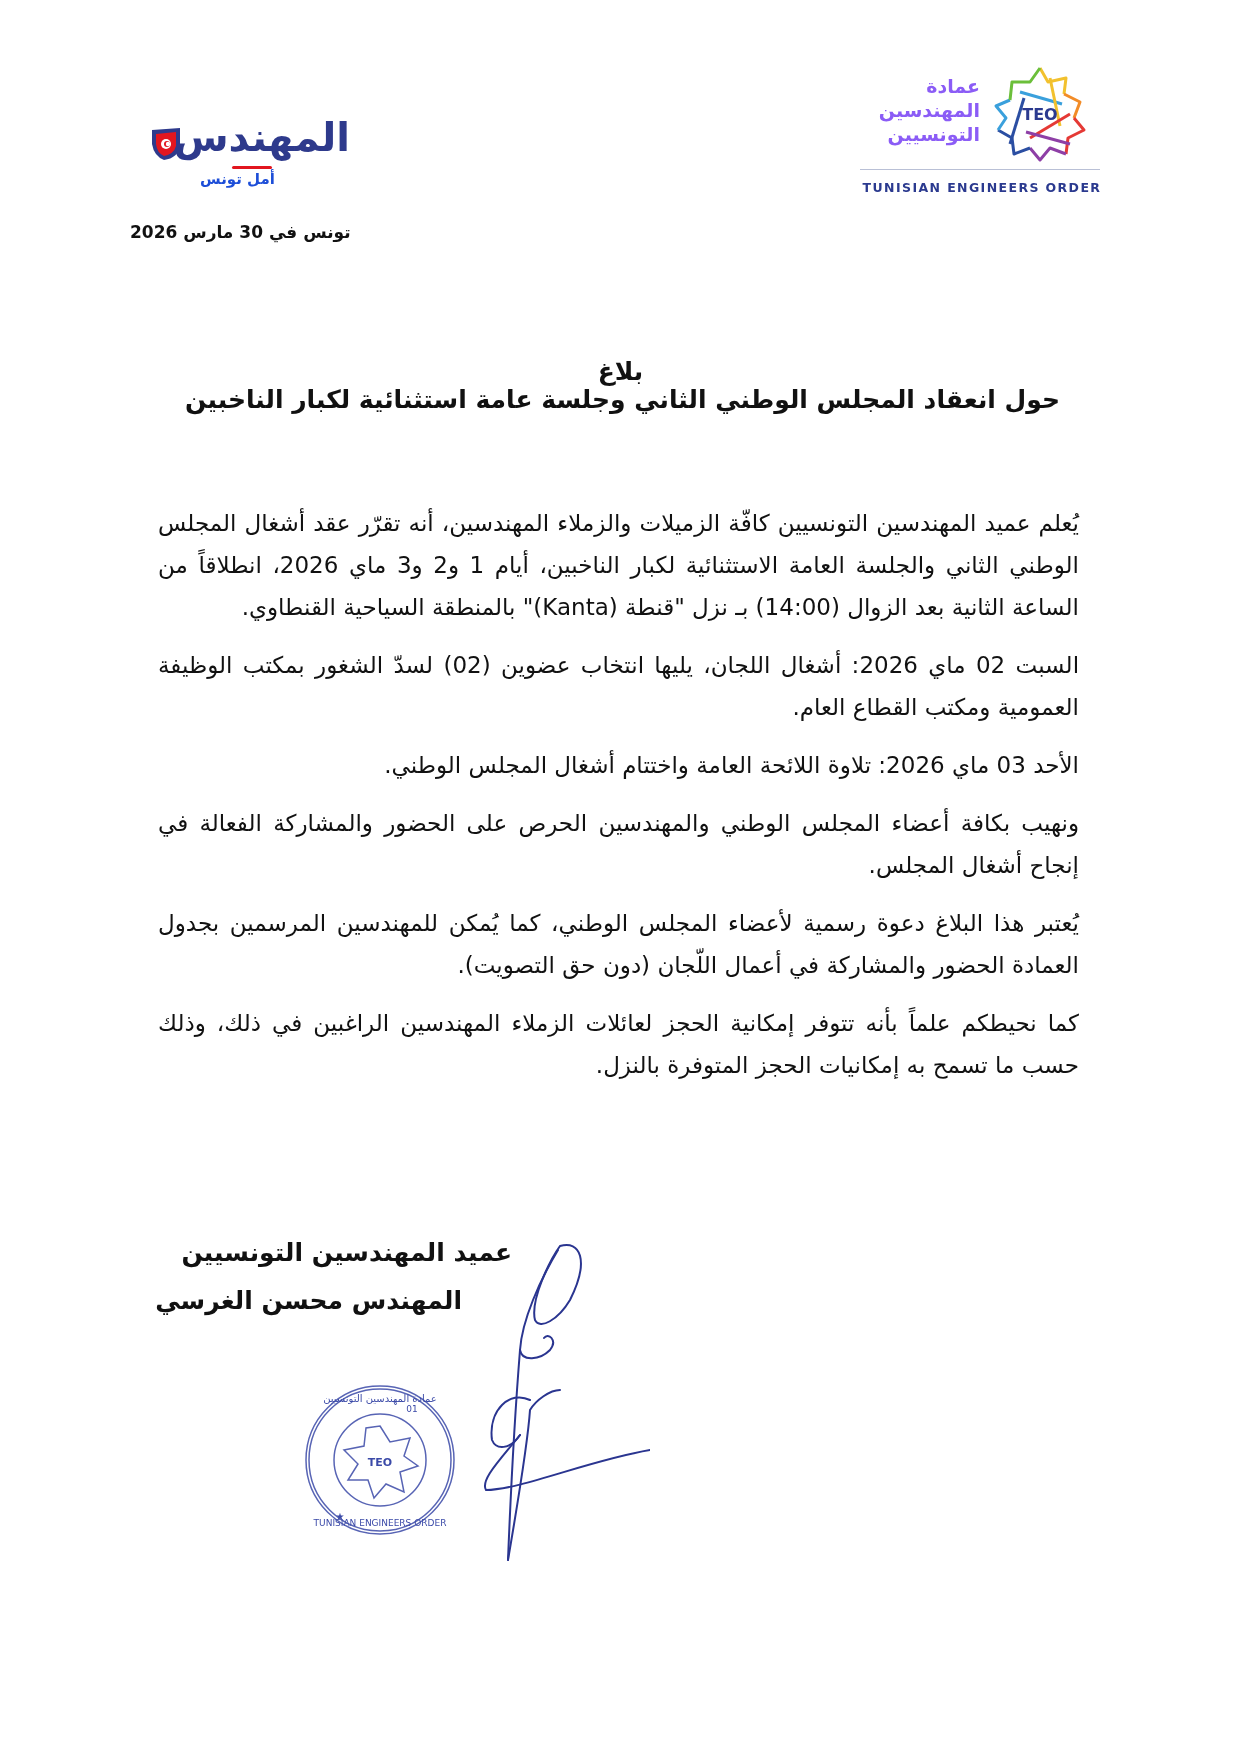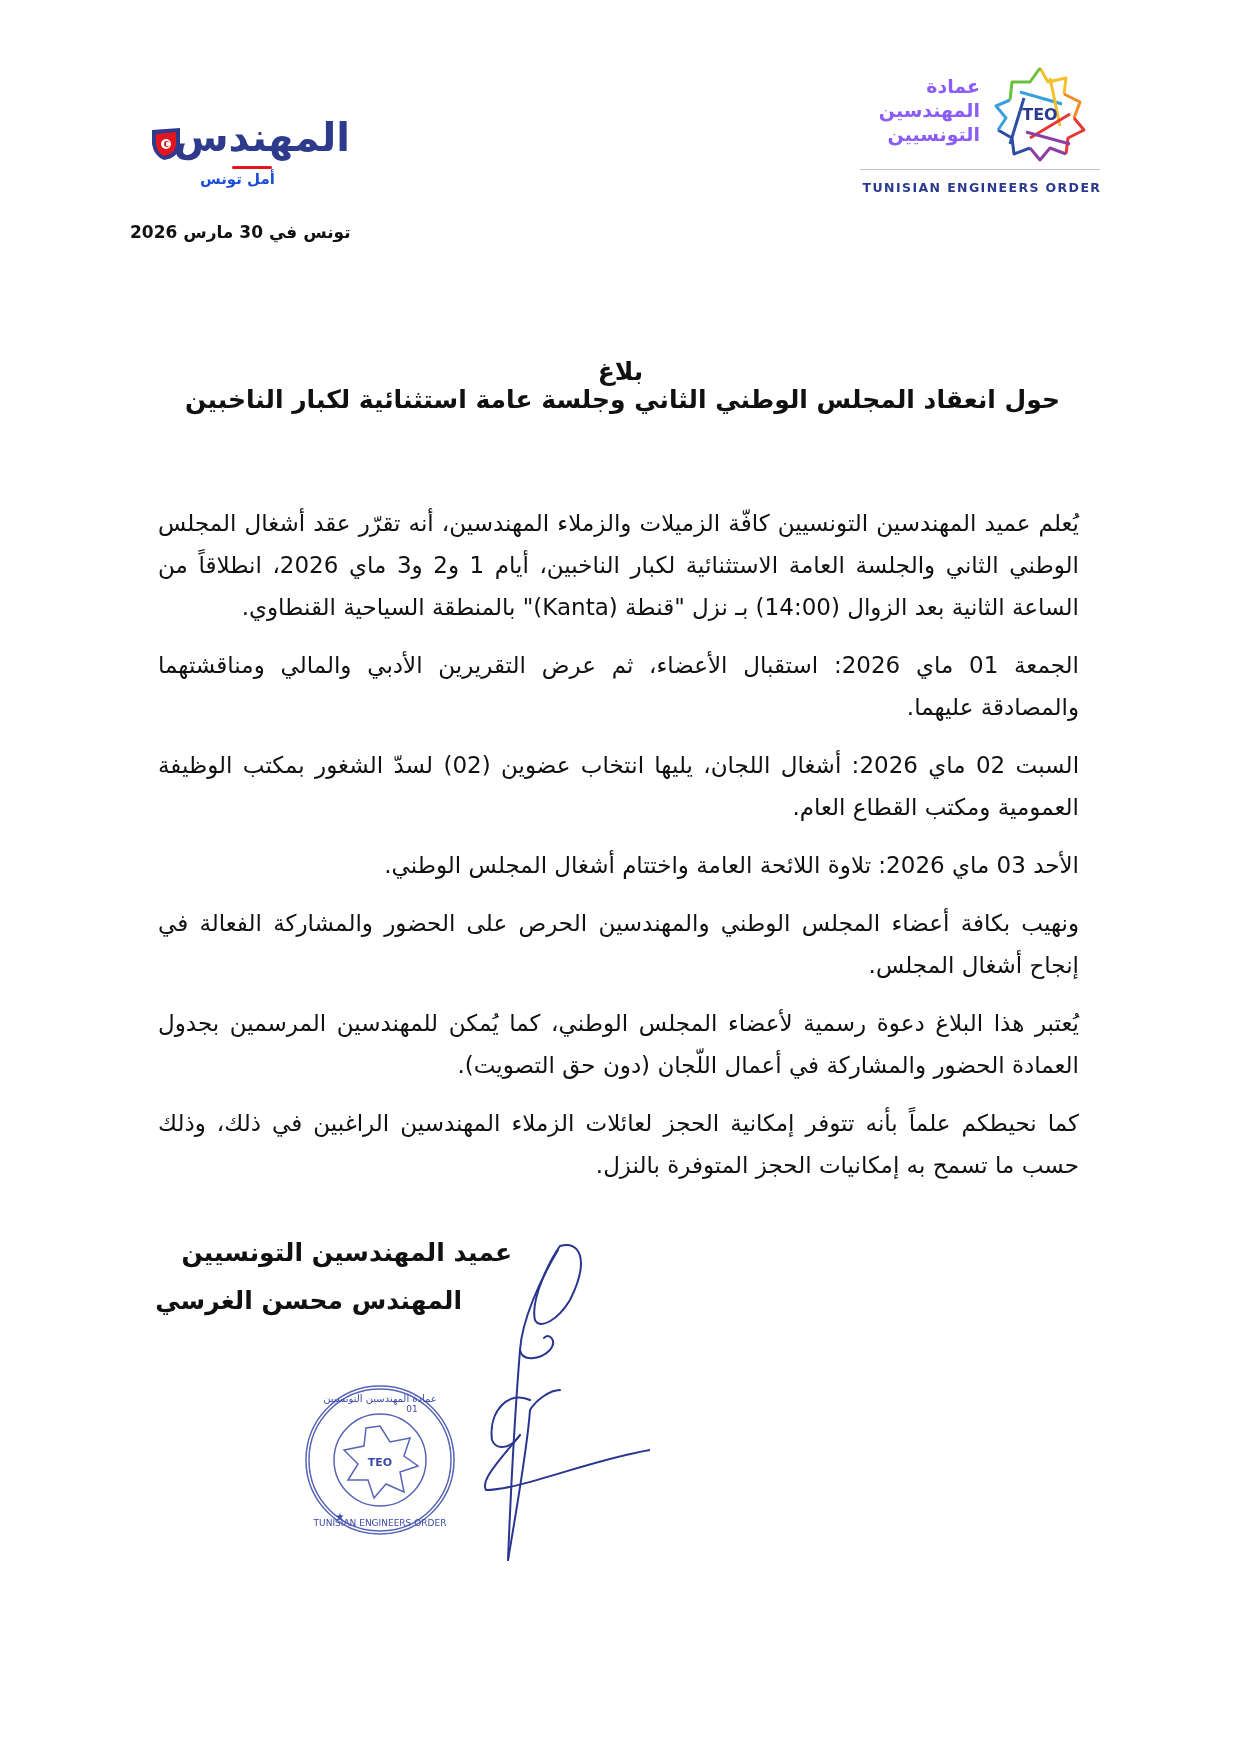--- a/index.html
+++ b/index.html
@@ -91,21 +91,20 @@
   <div class="moh-sub">أمل تونس</div>
 </div>
 
 <div class="abs date">تونس في 30 مارس 2026</div>
 
 <div class="abs title">بلاغ</div>
 <div class="abs subtitle">حول انعقاد المجلس الوطني الثاني وجلسة عامة استثنائية لكبار الناخبين</div>
 
 <div class="abs body-text">
   <p>يُعلم عميد المهندسين التونسيين كافّة الزميلات والزملاء المهندسين، أنه تقرّر عقد أشغال المجلس الوطني الثاني والجلسة العامة الاستثنائية لكبار الناخبين، أيام 1 و2 و3 ماي 2026، انطلاقاً من الساعة الثانية بعد الزوال (14:00) بـ نزل "قنطة (Kanta)" بالمنطقة السياحية القنطاوي.</p>
-  <p>الجمعة 01 ماي 2026: استقبال الأعضاء، ثم عرض التقريرين الأدبي والمالي ومناقشتهما والمصادقة عليهما.</p>
   <p>السبت 02 ماي 2026: أشغال اللجان، يليها انتخاب عضوين (02) لسدّ الشغور بمكتب الوظيفة العمومية ومكتب القطاع العام.</p>
   <p>الأحد 03 ماي 2026: تلاوة اللائحة العامة واختتام أشغال المجلس الوطني.</p>
   <p>ونهيب بكافة أعضاء المجلس الوطني والمهندسين الحرص على الحضور والمشاركة الفعالة في إنجاح أشغال المجلس.</p>
   <p>يُعتبر هذا البلاغ دعوة رسمية لأعضاء المجلس الوطني، كما يُمكن للمهندسين المرسمين بجدول العمادة الحضور والمشاركة في أعمال اللّجان (دون حق التصويت).</p>
   <p>كما نحيطكم علماً بأنه تتوفر إمكانية الحجز لعائلات الزملاء المهندسين الراغبين في ذلك، وذلك حسب ما تسمح به إمكانيات الحجز المتوفرة بالنزل.</p>
 </div>
 
 <div class="abs sig1">عميد المهندسين التونسيين</div>
 <div class="abs sig2">المهندس محسن الغرسي</div>
 

